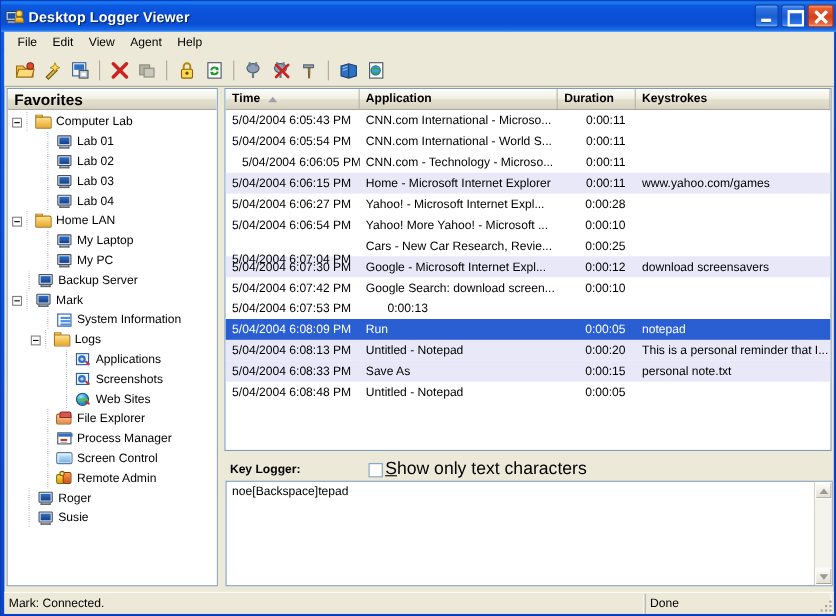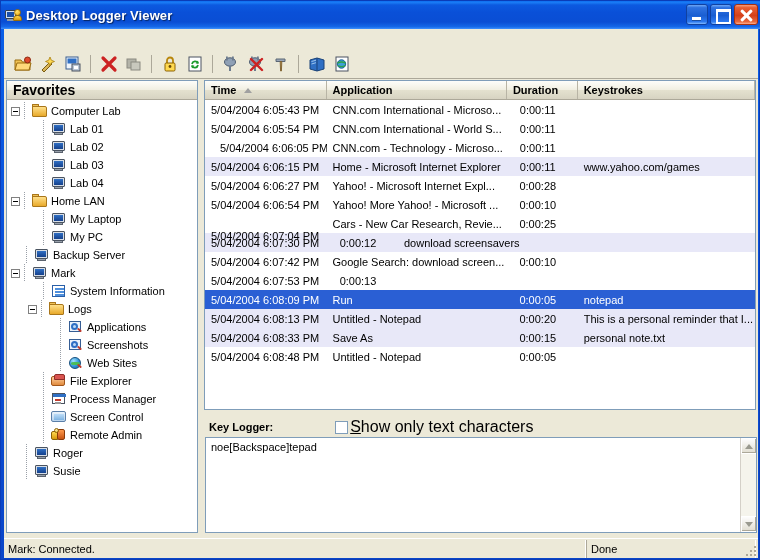--- a/index.html
+++ b/index.html
@@ -371,21 +371,21 @@
     font-size:11px; color:#000;
     cursor:default;
     white-space:nowrap;
   }
   .lv-row.alt { background:#e8e8f8; }
   .lv-row.sel { background:#2a5fd4; color:#fff; }
   .cell {
     padding-left:6px; overflow:hidden;
     text-overflow:clip; white-space:nowrap;
   }
-  .cell.num { text-align:center; padding-right:9px; padding-left:0; }
+  .cell.num { text-align:right; padding-right:9px; padding-left:0; }
 
   
   .hsplit {
     position:absolute; left:0; top:331px;
     width:552px; height:6px;
     background:#ece9d8;
     cursor: row-resize;
   }
 
   
@@ -500,20 +500,27 @@
       <div class="wbtn max"></div>
       <div class="wbtn close">
         <span class="x1"></span>
           <span class="x2"></span>
       </div>
     </div>
   </div>
 
   <div class="client">
 
+    <div class="menubar">
+      <div class="menu-item">File</div>
+      <div class="menu-item">Edit</div>
+      <div class="menu-item">View</div>
+      <div class="menu-item">Agent</div>
+      <div class="menu-item">Help</div>
+    </div>
 
     <div class="toolbar">
 
       <div class="tb-btn">
         <svg class="tb-icon" viewBox="0 0 18 18">
           <path d="M1 5 L7 5 L8.5 7 L16 7 L16 15 L1 15 Z" fill="#f0c254" stroke="#9a6c10" stroke-width="1"></path>
           <path d="M3 8 L17 8 L15 15 L1 15 Z" fill="#ffd97a" stroke="#9a6c10" stroke-width="1"></path>
           <circle cx="13.5" cy="5" r="3" fill="#e04a2a" stroke="#8c2a12" stroke-width="1"></circle>
         </svg>
       </div>
@@ -885,20 +892,21 @@
                 <div class="cell" style="width: 178px;"></div>
               </div>
               <div class="lv-row">
                 <div class="cell" style="width: 122px; margin-top: 24px;">5/04/2004 6:07:04 PM</div>
                 <div class="cell" style="width: 181px;">Cars - New Car Research, Revie...</div>
                 <div class="cell num" style="width: 71px;">0:00:25</div>
                 <div class="cell" style="width: 178px;"></div>
               </div>
               <div class="lv-row alt">
                 <div class="cell" style="width: 122px;">5/04/2004 6:07:30 PM</div>
+                <div class="cell" style="width: 181px;">Google - Microsoft Internet Expl...</div>
                 <div class="cell num" style="width: 71px;">0:00:12</div>
                 <div class="cell" style="width: 178px;">download screensavers</div>
               </div>
               <div class="lv-row">
                 <div class="cell" style="width: 122px;">5/04/2004 6:07:42 PM</div>
                 <div class="cell" style="width: 181px;">Google Search: download screen...</div>
                 <div class="cell num" style="width: 71px;">0:00:10</div>
                 <div class="cell" style="width: 178px;"></div>
               </div>
               <div class="lv-row">

